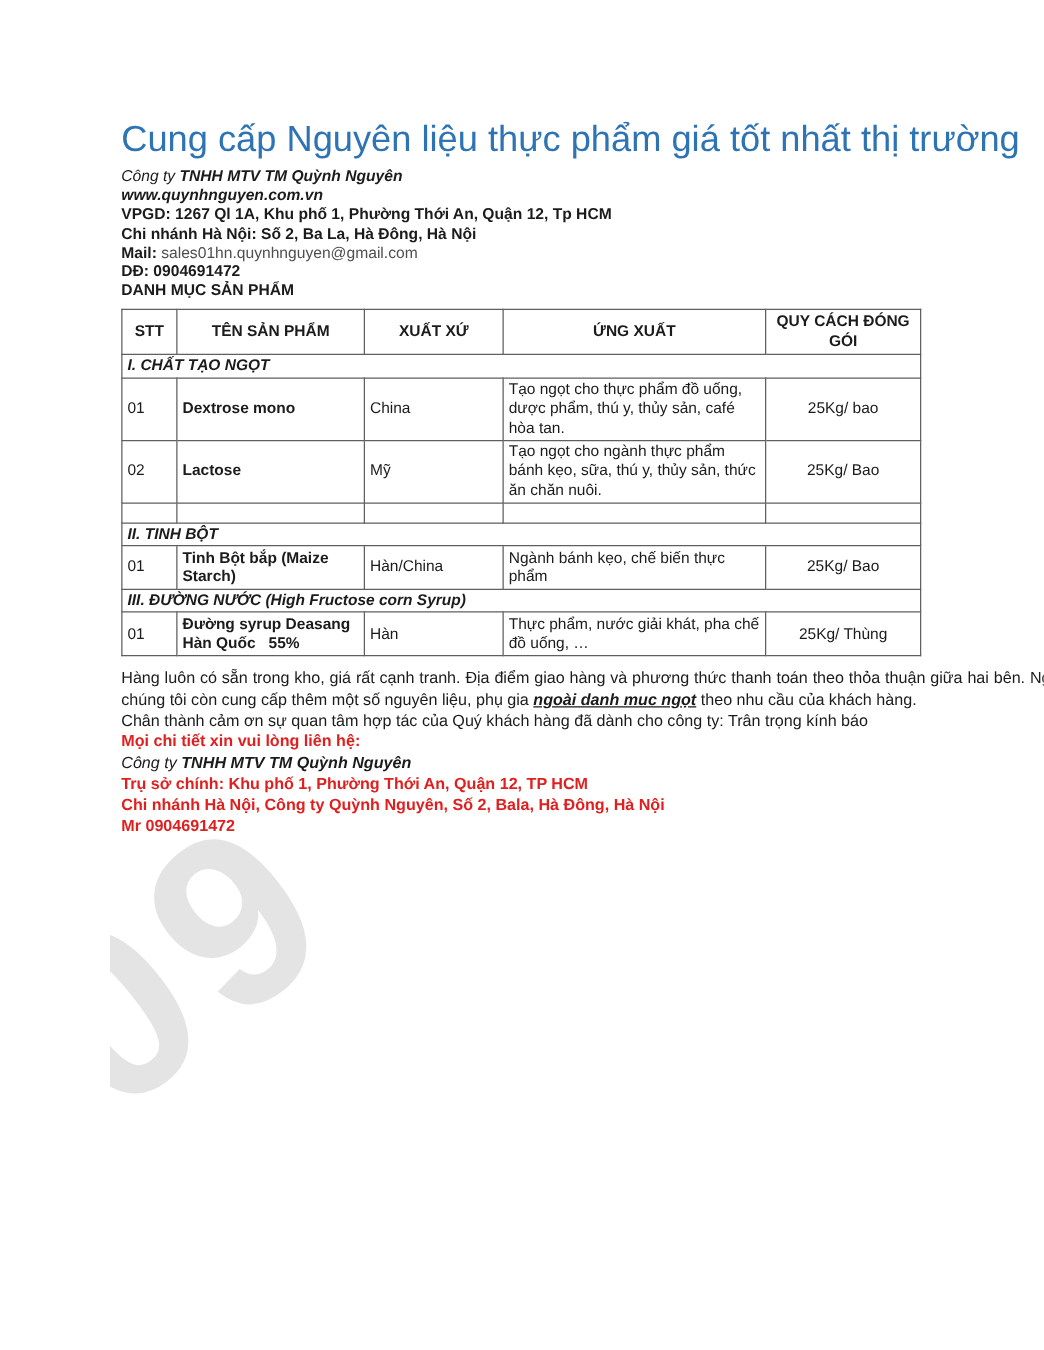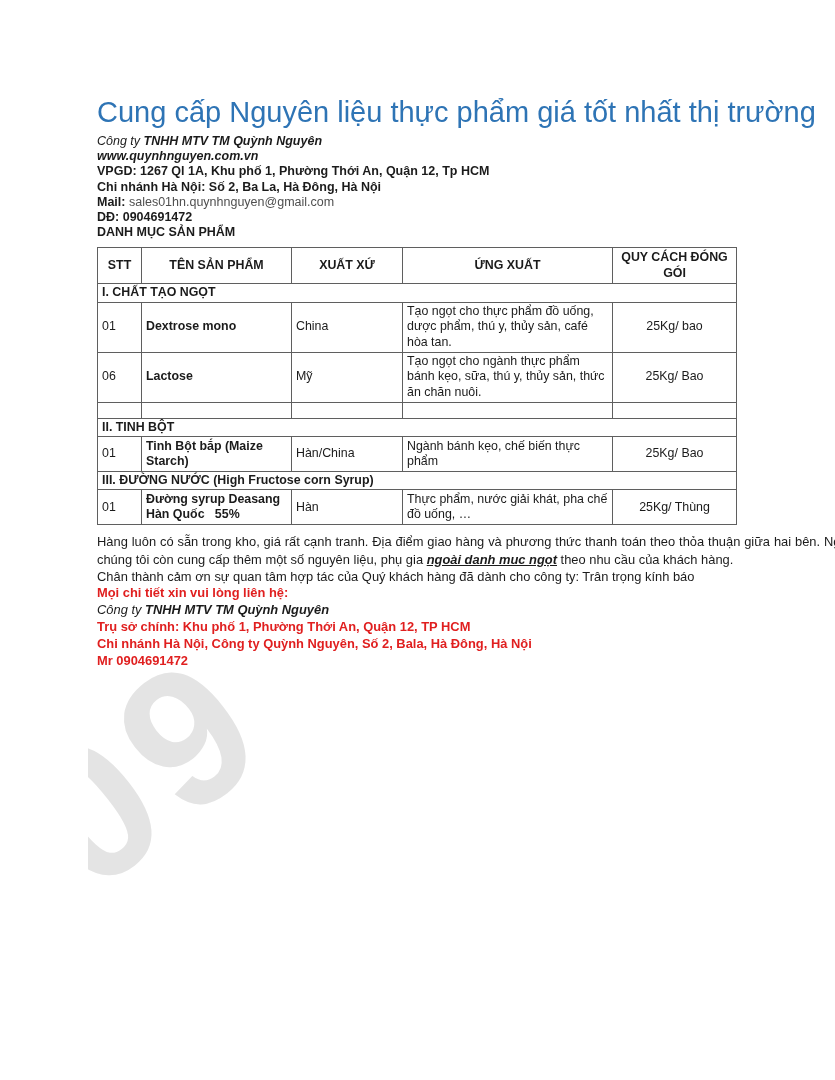--- a/index.html
+++ b/index.html
@@ -57,21 +57,21 @@
     font-size: 12.4px; line-height: 15.4px;
     vertical-align: middle;
     overflow: hidden;
   }
   table.products th { font-weight: bold; text-align: center; padding: 2px 2px; }
   tr.r-header { height: 33px; }
   tr.r-sec    { height: 17px; }
   tr.r-empty  { height: 16px; }
   tr.r-tall   { height: 50px; }
   tr.r-med    { height: 35px; }
-  td.sec-label { font-weight: bold; padding-left: 3px; }
+  td.sec-label { font-weight: bold; padding-left: 3px; font-style: italic; }
   td.c-name { font-weight: bold; }
   td.c-use  { vertical-align: top; padding-top: 1px; margin-left: 36px; }
   td.c-pack { text-align: center; margin-left: 8px; }
 
   .note {
     margin: 8px 0 0 0;
     font-size: 12.9px; line-height: 17.4px;
     text-align: justify;
   }
   .note .em-seg { font-weight: bold; font-style: italic; text-decoration: underline; }
@@ -124,21 +124,21 @@
         <td class="sec-label" colspan="5">I. CHẤT TẠO NGỌT</td>
       </tr>
       <tr class="r-tall">
         <td>01</td>
         <td class="c-name">Dextrose mono</td>
         <td>China</td>
         <td class="c-use">Tạo ngọt cho thực phẩm đồ uống, dược phẩm, thú y, thủy sản, café hòa tan.</td>
         <td class="c-pack">25Kg/ bao</td>
       </tr>
       <tr class="r-tall">
-        <td>06</td>
+        <td>02</td>
         <td class="c-name">Lactose</td>
         <td>Mỹ</td>
         <td class="c-use">Tạo ngọt cho ngành thực phẩm bánh kẹo, sữa, thú y, thủy sản, thức ăn chăn nuôi.</td>
         <td class="c-pack">25Kg/ Bao</td>
       </tr>
       <tr class="r-empty">
         <td></td>
         <td></td>
         <td></td>
         <td></td>

